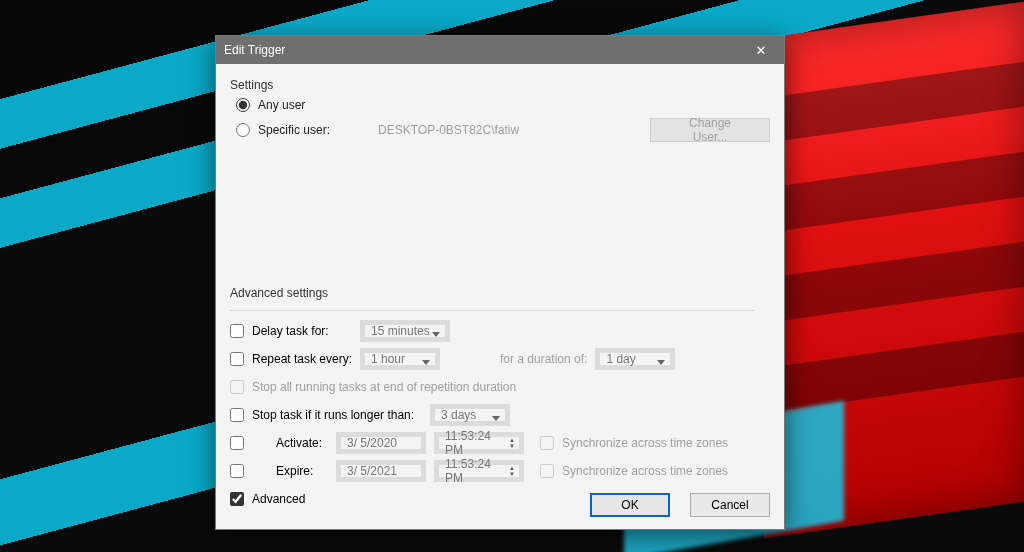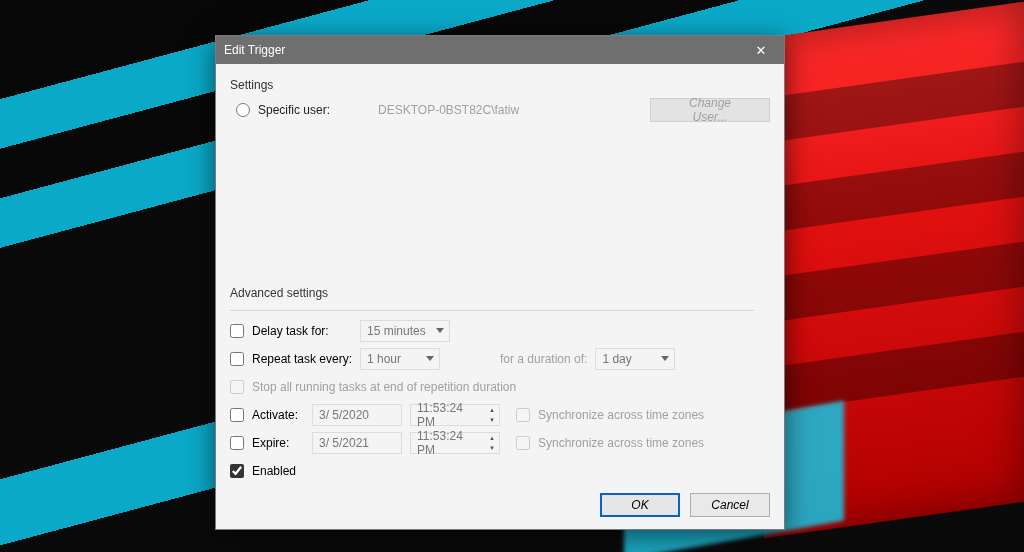--- a/index.html
+++ b/index.html
@@ -55,51 +55,51 @@
 
   fieldset.settings { border:none; margin-top:2px; }
   .groupbox-label { color:#333; margin-bottom:4px; }
   .radio-row, .chk-row { display:flex; align-items:center; margin: 6px 0 6px 6px; gap:8px; }
   input[type=radio], input[type=checkbox] { width:14px; height:14px; accent-color:#333; }
   .disabled-text { color:#a0a0a0; }
 
   .btn {
     height:24px; padding: 0 24px; border:1px solid #adadad; background:#e9e9e9;
     display:inline-flex; align-items:center; justify-content:center; cursor:pointer;
-    font-family:inherit; font-size:12px;font-style:italic;
+    font-family:inherit; font-size:12px;
   }
   .btn.disabled { color:#a0a0a0; background:#e3e3e3; border-color:#cfcfcf; cursor:default; }
   .btn.primary { border:2px solid #0a63c2; background:#e6e6e6; }
 
   .spacer { flex:1; }
 
   .adv { position:absolute; left:14px; right:30px; top:250px; }
   .adv .groupbox-label { margin-bottom:10px; }
   .adv .row { margin: 4px 0; min-height:24px; }
   .field {
-    height:22px; border:1px solid #3b82f6; background:#fff; padding:0 6px;
+    height:22px; border:5px solid #3b82f6; background:#fff; padding:0 6px;
     display:inline-flex; align-items:center; color:#777;
   }
   .field.disabled { background:#f4f4f4; border-color:#dcdcdc; }
   .spin { width:80px; position:relative; padding-right:16px;}
   .spin .updown { position:absolute; right:0; top:0; bottom:0; width:14px; display:flex; flex-direction:column;}
   .spin .updown div { flex:1; display:flex;align-items:center;justify-content:center; font-size:6px; color:#555;}
   .spin .updown .up::before{content:"▲";}
   .spin .updown .down::before{content:"▼";}
 
   .hr { height:1px; background:#d6d6d6; margin: 4px 0 8px 0; }
 
   .footer {
-    position:absolute; right:14px; bottom:12px; display:flex; gap:10px;
+    position:absolute; right:14px; bottom:12px; display:flex; gap:20px;
   }
   .footer .btn { width:80px; }
 
   .gap-sm { width:8px; } .gap-md { width:16px; }
   .ml-indent { margin-left:28px; }
-  .col-90 { width:90px; } .col-60 { width:60px; }
+  .col-90 { width:90px; } .col-60 { width:60px;margin-left:24px; }
 </style>
 </head>
 <body>
 
 <div class="desktop">
   <div class="red-panel">
     <div class="red-slat" style="top:60px"></div>
     <div class="red-slat" style="top:150px"></div>
     <div class="red-slat" style="top:240px"></div>
     <div class="red-slat" style="top:330px"></div>
@@ -110,20 +110,24 @@
     <div class="titlebar">
       <span class="titlebar-title">Edit Trigger</span>
       <span class="close-btn">✕</span>
     </div>
 
     <div class="body">
 
       <fieldset class="settings">
         <div class="groupbox-label">Settings</div>
 
+        <label class="radio-row">
+          <input type="radio" name="usersel" checked="" style="">
+          <span>Any user</span>
+        </label>
 
         <div class="radio-row" style="align-items:center">
           <input type="radio" name="usersel" style="">
           <span style="width:88px">Specific user:</span>
           <span class="gap-md"></span>
           <span class="disabled-text" style="width:200px">DESKTOP-0BST82C\fatiw</span>
           <span class="spacer"></span>
           <button class="btn disabled" style="width:120px">Change User...</button>
         </div>
       </fieldset>
@@ -159,20 +163,29 @@
           <span class="chev"></span>
         </div>
       </div>
 
       <div class="row ml-indent">
         <input type="checkbox" disabled="" style="">
         <span class="gap-sm"></span>
         <span class="disabled-text">Stop all running tasks at end of repetition duration</span>
       </div>
 
+      <div class="row">
+        <input type="checkbox" style="">
+        <span class="gap-sm"></span>
+        <span class="label" style="width:178px">Stop task if it runs longer than:</span>
+        <div class="combo field disabled" style="width:80px">
+          <span>3 days</span>
+          <span class="chev"></span>
+        </div>
+      </div>
 
       <div class="row">
         <input type="checkbox" style="">
         <span class="gap-sm"></span>
         <span class="label col-60">Activate:</span>
         <div class="field disabled col-90">
           <span>3/  5/2020</span>
         </div>
         <span class="gap-sm"></span>
         <div class="field disabled spin col-90">
@@ -205,21 +218,21 @@
         </div>
         <span class="gap-md"></span>
         <input type="checkbox" disabled="" style="">
         <span class="gap-sm"></span>
         <span class="disabled-text">Synchronize across time zones</span>
       </div>
 
       <div class="row">
         <input type="checkbox" checked="" style="">
         <span class="gap-sm"></span>
-        <span class="label">Enabled</span>
+        <span class="label">Advanced</span>
       </div>
     </div>
 
     <div class="footer">
       <button class="btn primary">OK</button>
       <button class="btn">Cancel</button>
     </div>
   </div>
 </div>
 

